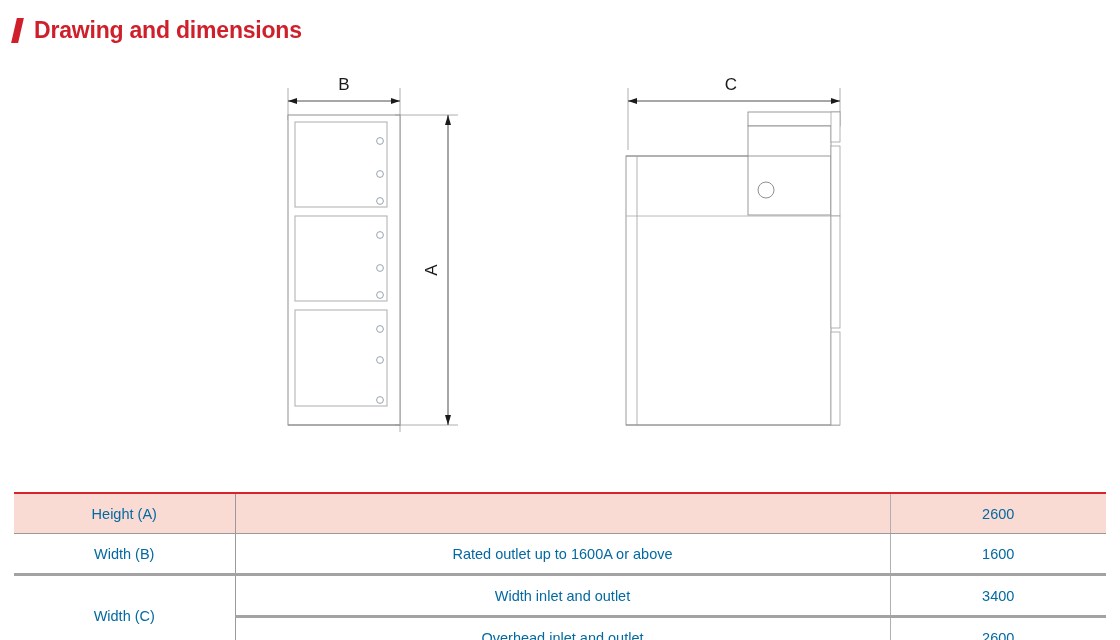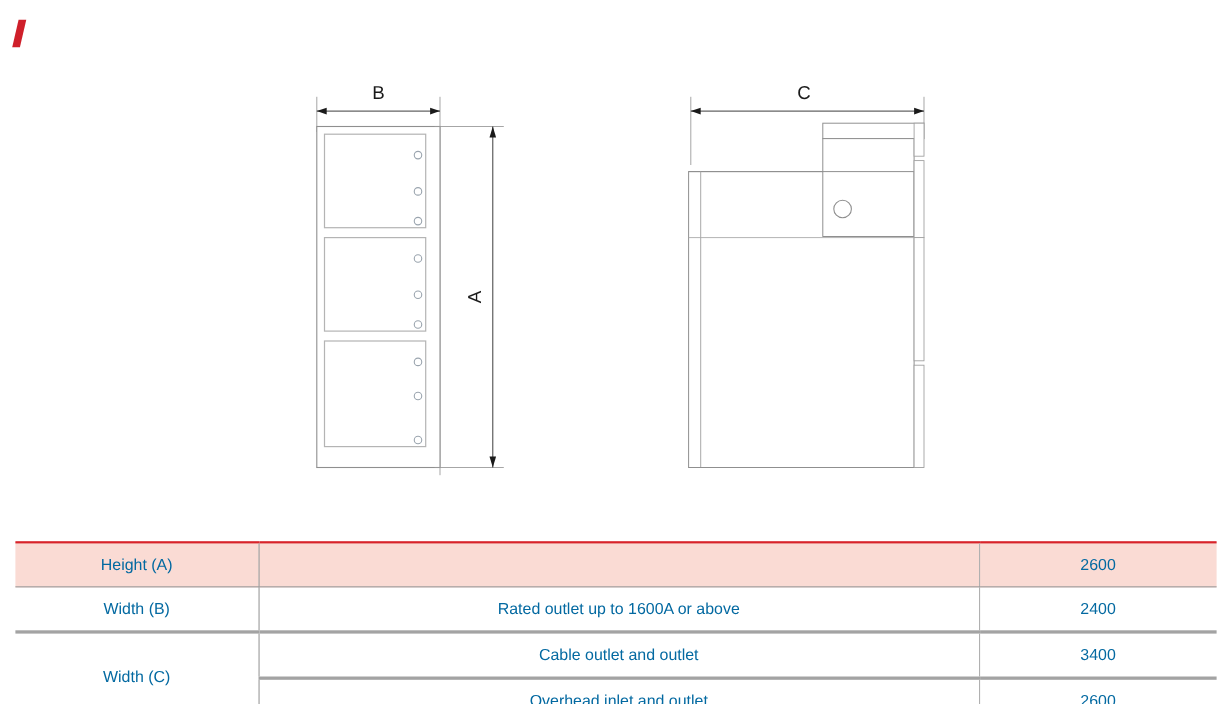--- a/index.html
+++ b/index.html
@@ -87,20 +87,21 @@
   #dimensions-table td.value-cell { border-left: 1px solid #9a9a9a; text-align: center; }
   .col-label { width: 221px; }
   .col-desc  { width: 655px; }
   .col-value { width: 216px; }
 </style>
 </head>
 <body>
 
 <div id="title-bar">
   <span id="title-slash"></span>
+  <span id="page-title">Drawing and dimensions</span>
 </div>
 
 <div id="drawing-area">
 <svg width="1120" height="395" viewBox="0 0 1120 395" xmlns="http://www.w3.org/2000/svg">
 
   <g stroke-linecap="butt">
 
     <line x1="288" y1="28" x2="288" y2="60" stroke="#9a9a9a" stroke-width="0.8"></line>
     <line x1="400" y1="28" x2="400" y2="372" stroke="#9a9a9a" stroke-width="0.8"></line>
 
@@ -179,25 +180,25 @@
   </colgroup>
   <tbody>
     <tr class="header-row">
       <td class="label-cell">Height (A)</td>
       <td></td>
       <td class="value-cell last-col">2600</td>
     </tr>
     <tr>
       <td class="label-cell">Width (B)</td>
       <td>Rated outlet up to 1600A or above</td>
-      <td class="value-cell last-col">2400</td>
+      <td class="value-cell last-col">1600</td>
     </tr>
     <tr>
       <td class="label-cell" rowspan="2">Width (C)</td>
-      <td>Cable outlet and outlet</td>
+      <td>Width inlet and outlet</td>
       <td class="value-cell last-col">3400</td>
     </tr>
     <tr class="last-row">
       <td>Overhead inlet and outlet</td>
       <td class="value-cell last-col">2600</td>
     </tr>
   </tbody>
 </table>
 
 </body></html>

